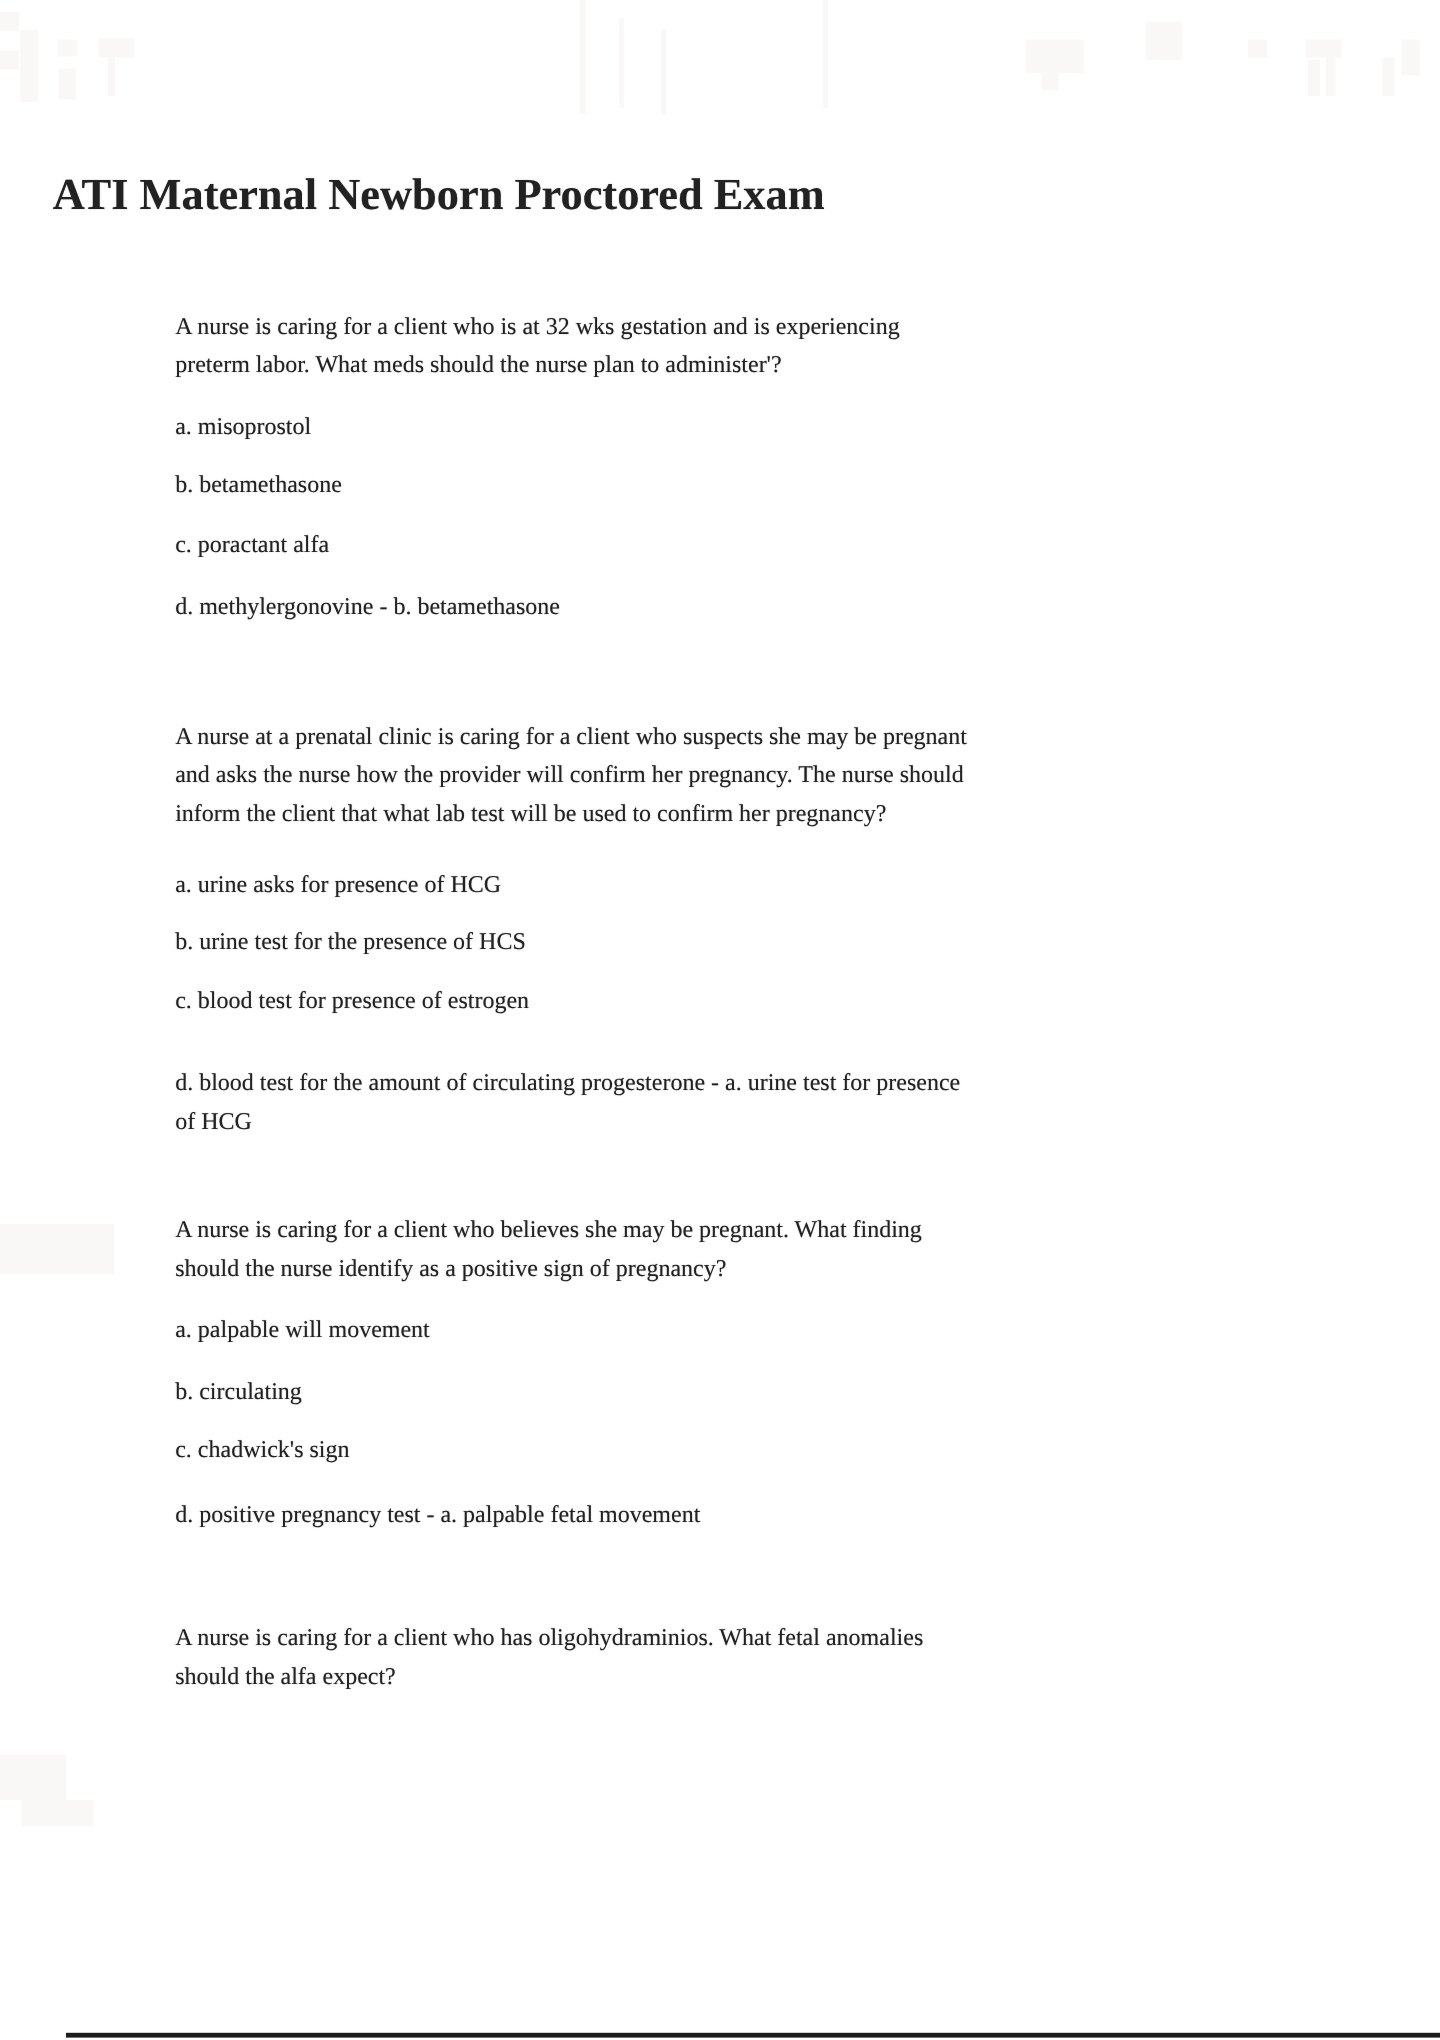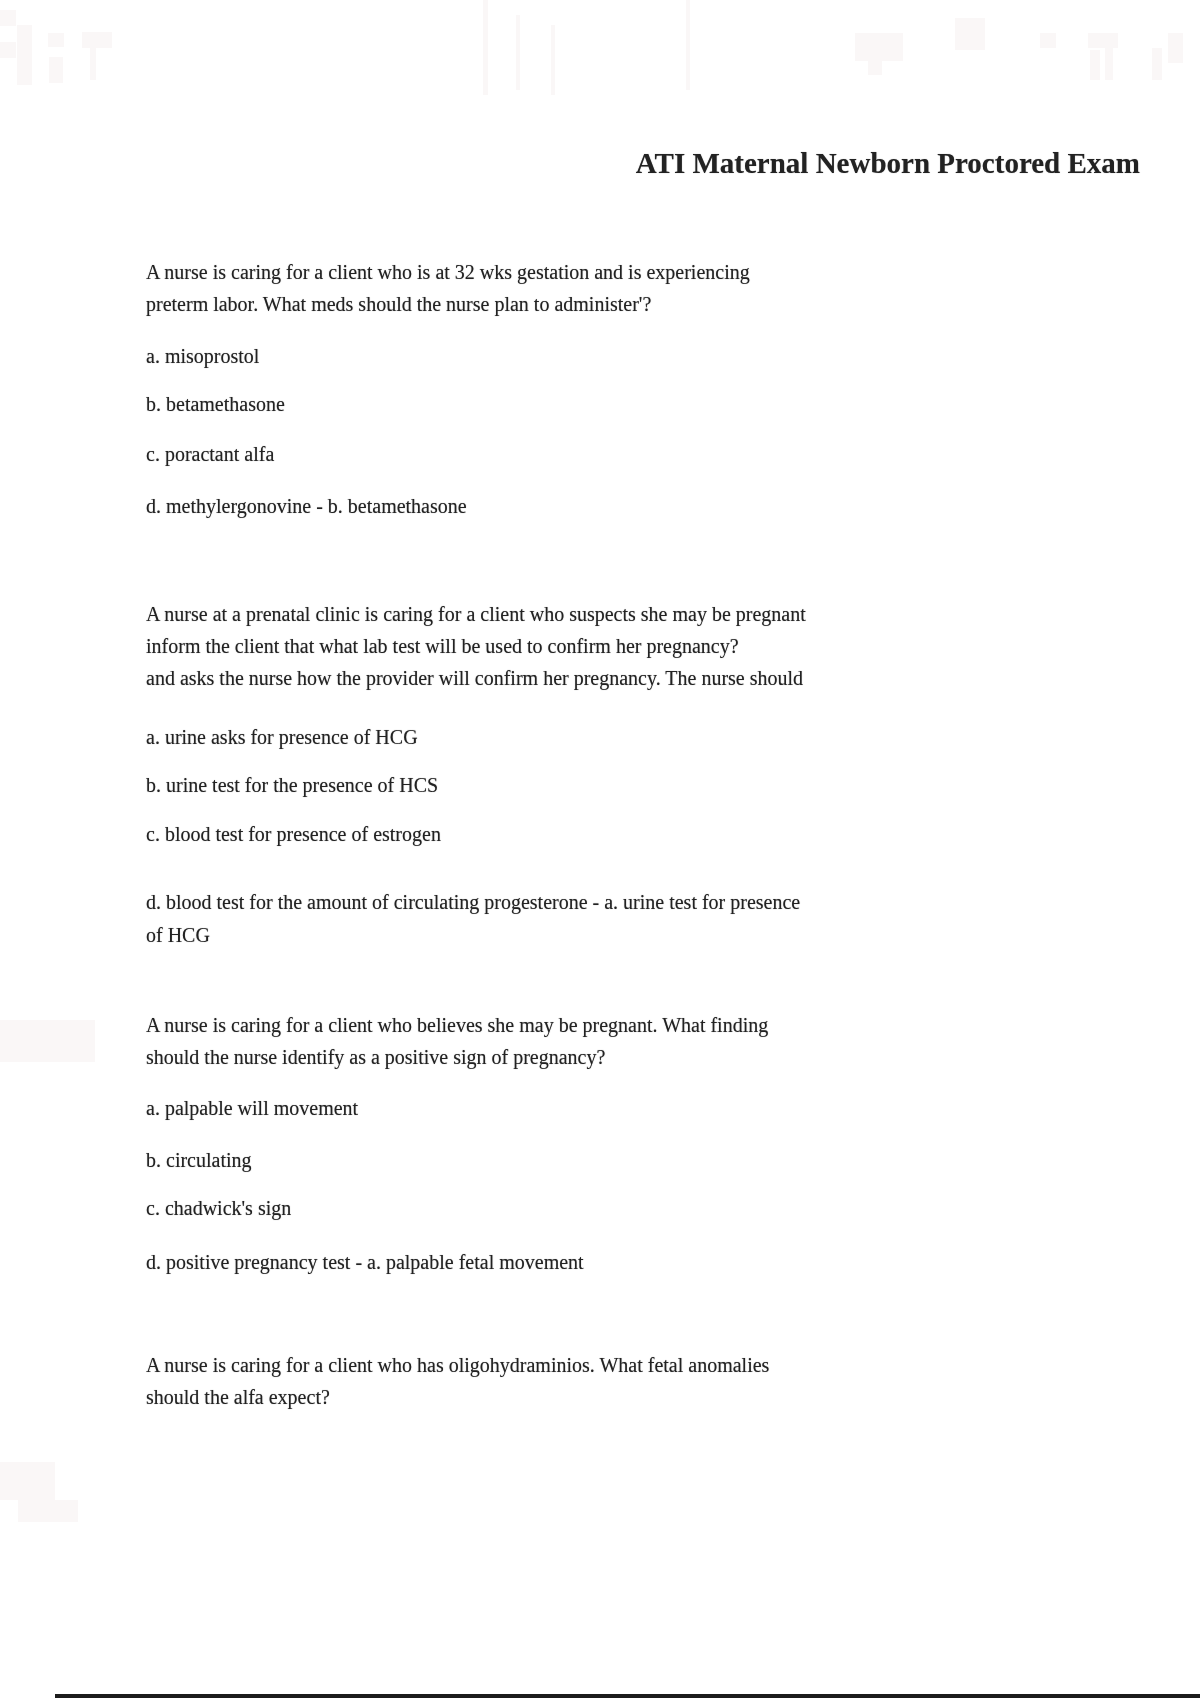--- a/index.html
+++ b/index.html
@@ -9,27 +9,28 @@
     height: 1700px;
     background: var(--page_background, #ffffff);
     overflow: hidden;
     font-family: "Liberation Serif", serif;
   }
   .title {
     position: absolute;
     top: 146px;
     left: 0;
     width: 1140px;
-    text-align: right;
+    text-align: left;
     font-weight: bold;
-    font-size: 29px;
+    font-size: 37px;
     line-height: 34px;
     color: var(--text, #222222);
     white-space: nowrap;
     text-shadow: 0 0 1px rgba(35,35,35,0.45);
+    padding-left: 44px;
   }
   .tb {
     position: absolute;
     left: 146px;
     font-size: 20px;
     line-height: 32px;
     color: var(--text, #222222);
     white-space: nowrap;
     text-shadow: 0 0 1px rgba(35,35,35,0.45);
   }
@@ -80,22 +81,22 @@
     <div>A nurse is caring for a client who is at 32 wks gestation and is experiencing</div>
     <div>preterm labor. What meds should the nurse plan to administer'?</div>
   </div>
   <div class="tb opt" style="top:340px">a. misoprostol</div>
   <div class="tb opt" style="top:388px">b. betamethasone</div>
   <div class="tb opt" style="top:438px">c. poractant alfa</div>
   <div class="tb opt" style="top:490px">d. methylergonovine - b. betamethasone</div>
 
   <div class="tb" style="top:598px">
     <div>A nurse at a prenatal clinic is caring for a client who suspects she may be pregnant</div>
+    <div>and asks the nurse how the provider will confirm her pregnancy. The nurse should</div>
     <div>inform the client that what lab test will be used to confirm her pregnancy?</div>
-    <div>and asks the nurse how the provider will confirm her pregnancy. The nurse should</div>
   </div>
   <div class="tb opt" style="top:721px">a. urine asks for presence of HCG</div>
   <div class="tb opt" style="top:769px">b. urine test for the presence of HCS</div>
   <div class="tb opt" style="top:818px">c. blood test for presence of estrogen</div>
   <div class="tb opt" style="top:886px">
     <div>d. blood test for the amount of circulating progesterone - a. urine test for presence</div>
     <div>of HCG</div>
   </div>
 
   <div class="tb" style="top:1009px">

